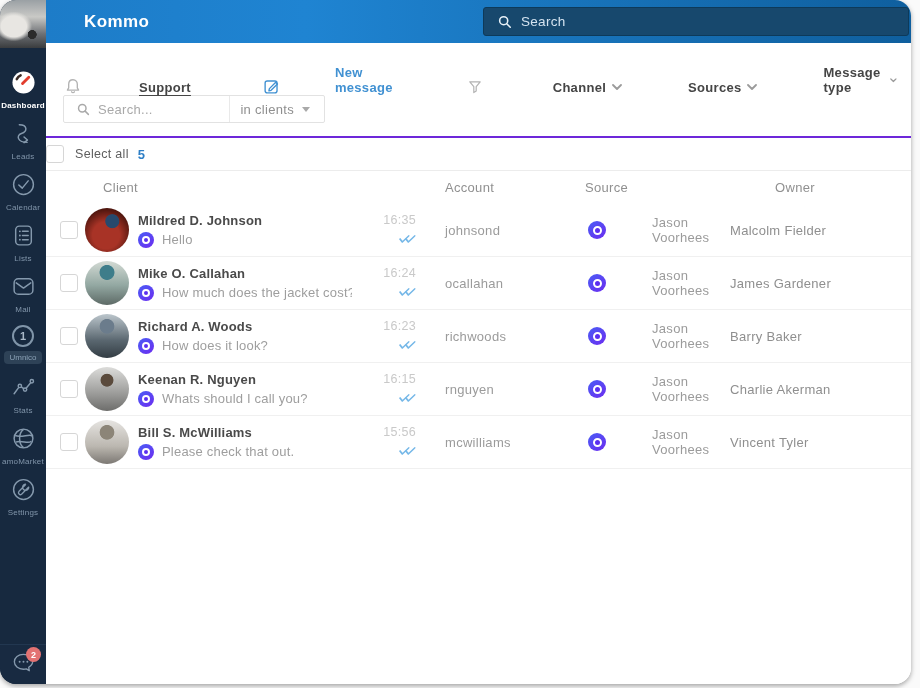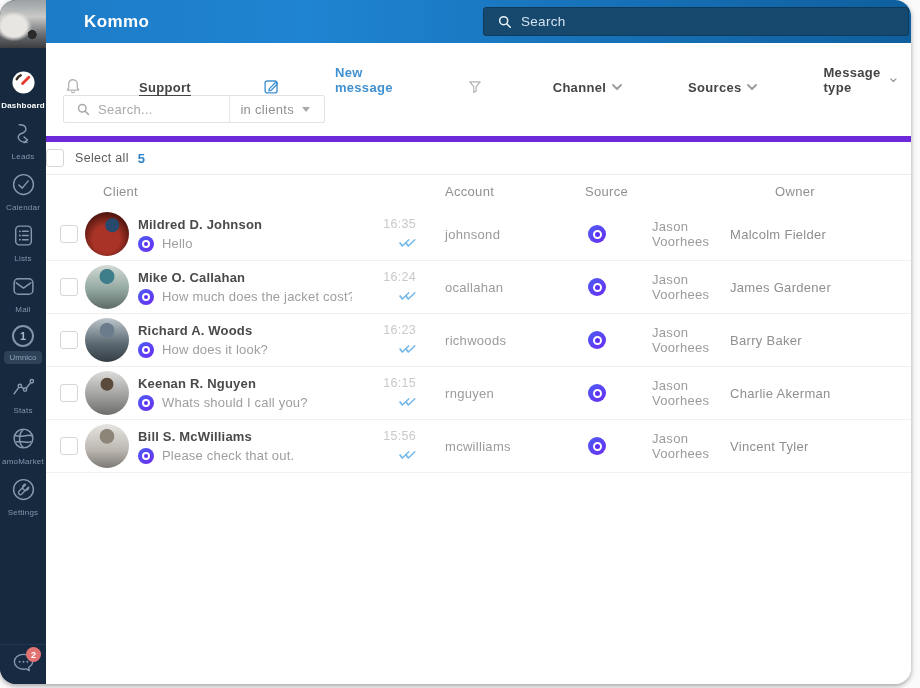--- a/index.html
+++ b/index.html
@@ -45,21 +45,21 @@
   .toolbar .group { display:flex; align-items:center; cursor:pointer; }
   .tb-text { font-size:13px; color:#454545; font-weight:600; letter-spacing:.3px; }
   .support-link { text-decoration:underline; text-underline-offset:3px; }
   .blue-link { color:#4191d2; }
   .chev { width:10px; height:7px; margin-left:6px; stroke:#9b9b9b; fill:none; stroke-width:1.8; }
   .muted-label { color:#c2c2c2; font-weight:500; }
   .paid-date { margin-left:6px; }
   .icon-gray { stroke:#b3b3b3; fill:none; stroke-width:1.5; }
   .icon-blue { stroke:#4191d2; fill:none; stroke-width:1.6; }
 
-  .search-row { padding:0 8px 13px 17px; border-bottom:6px solid #6d28d9; }
+  .search-row { padding:0 8px 13px 17px; border-bottom:2px solid #6d28d9; }
   .client-search { width:262px; height:28px; border:1px solid #e2e2e2; border-radius:2px; display:flex; align-items:center; }
   .client-search .mag { width:13px; height:13px; stroke:#a9a9a9; fill:none; stroke-width:1.8; margin-left:13px; }
   .client-search .ph { color:#a9a9a9; font-size:13px; margin-left:8px; flex:1; letter-spacing:.3px; }
   .scope { display:flex; align-items:center; border-left:1px solid #e9e9e9; align-self:stretch; padding:0 14px 0 10px; cursor:pointer; }
   .scope .txt { font-size:13px; color:#8f8f8f; letter-spacing:.3px; }
   .scope .tri { width:0; height:0; border-left:4px solid transparent; border-right:4px solid transparent; border-top:5px solid #a9a9a9; margin-left:8px; }
 
   .select-row { height:33px; display:flex; align-items:center; border-bottom:1px solid #ececec; }
   .checkbox { width:18px; height:18px; border:1.5px solid #d6d6d6; border-radius:3px; background:#fff; cursor:pointer; flex:0 0 18px; }
   .select-row .sl { font-size:12.5px; color:#5d5d5d; margin-left:11px; letter-spacing:.3px; }

